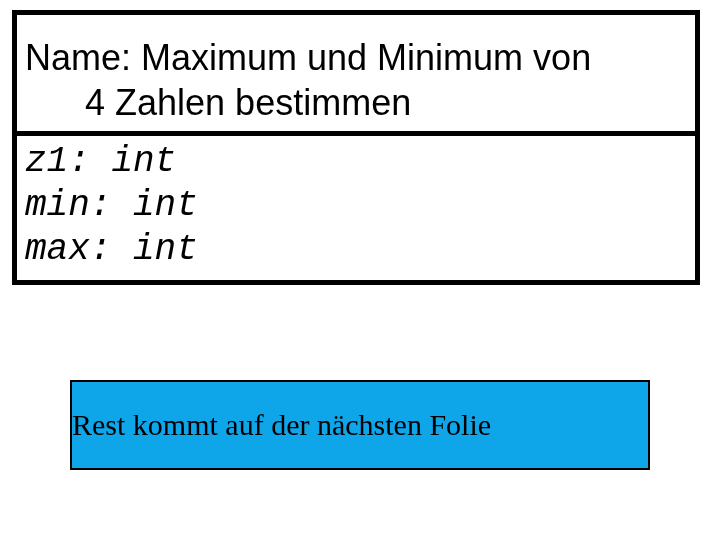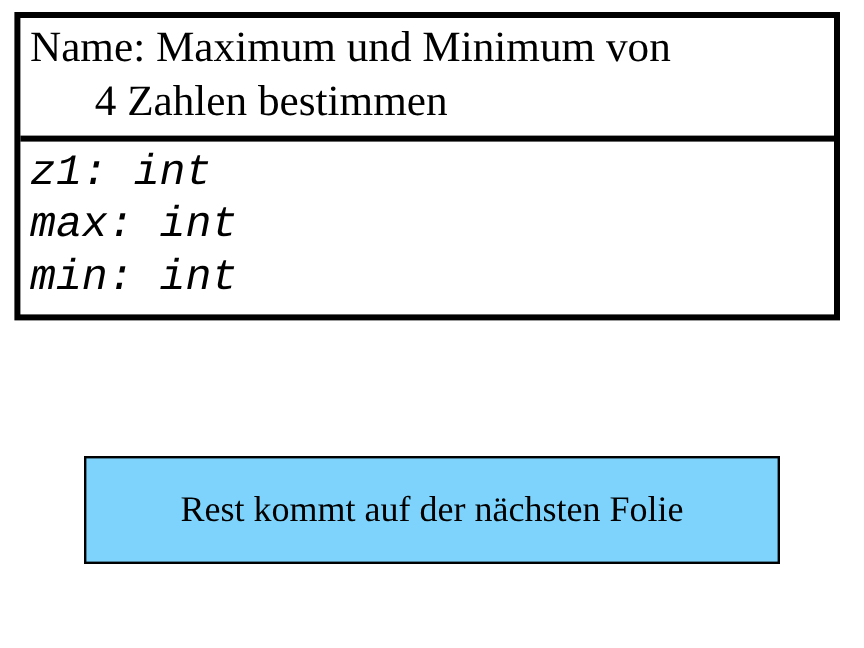--- a/index.html
+++ b/index.html
@@ -14,61 +14,60 @@
     position: absolute;
     left: 12px;
     top: 10px;
     width: 688px;
     border: 5px solid #000;
     background: #fff;
     box-sizing: border-box;
   }
   .header {
     border-bottom: 5px solid #000;
-    padding: 2px 8px 6px 8px;
+    padding: 20px 8px 6px 8px;
     font-size: 36px;
     line-height: 1.25;
-    font-family: Liberation Serif, serif;
+    font-family: Liberation Sans, sans-serif;
   }
   .header .line1 { white-space: pre; }
   .header .line2 { white-space: pre; }
   .body {
     padding: 4px 8px 8px 8px;
     font-size: 36px;
     line-height: 1.22;
     font-family: "Courier New", Courier, monospace;
     font-style: italic;
   }
   .body div { white-space: pre; }
   .note {
     position: absolute;
     left: 70px;
     top: 380px;
     width: 580px;
     height: 90px;
-    background: #7dd3fc;
+    background: #0ea5e9;
     border: 2px solid #000;
     box-sizing: border-box;
     display: flex;
     align-items: center;
-    justify-content: center;
     font-family: "Times New Roman", Times, serif;
     font-size: 30px;
   }
 </style>
 </head>
 <body>
 
 <div class="box">
   <div class="header">
     <div class="line1">Name: Maximum und Minimum von</div>
     <div class="line2">      4 Zahlen bestimmen</div>
   </div>
   <div class="body">
     <div>z1: int</div>
+    <div>min: int</div>
     <div>max: int</div>
-    <div>min: int</div>
   </div>
 </div>
 
 <div class="note">
   <span>Rest kommt auf der nächsten Folie</span>
 </div>
 
 </body></html>

